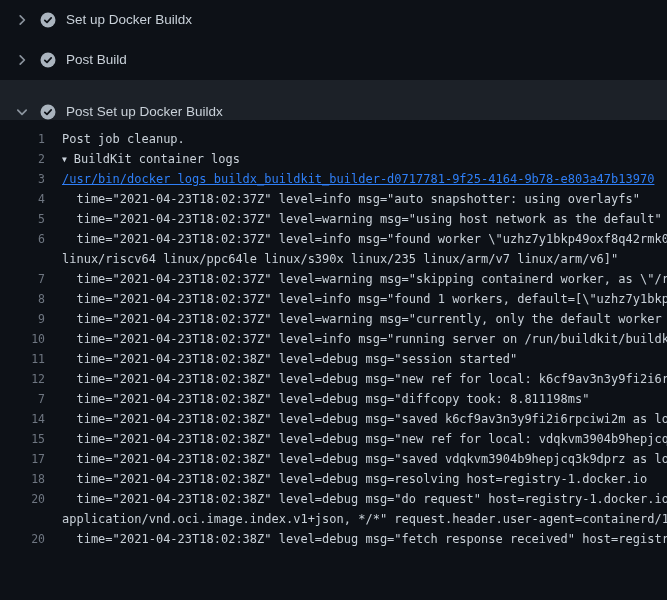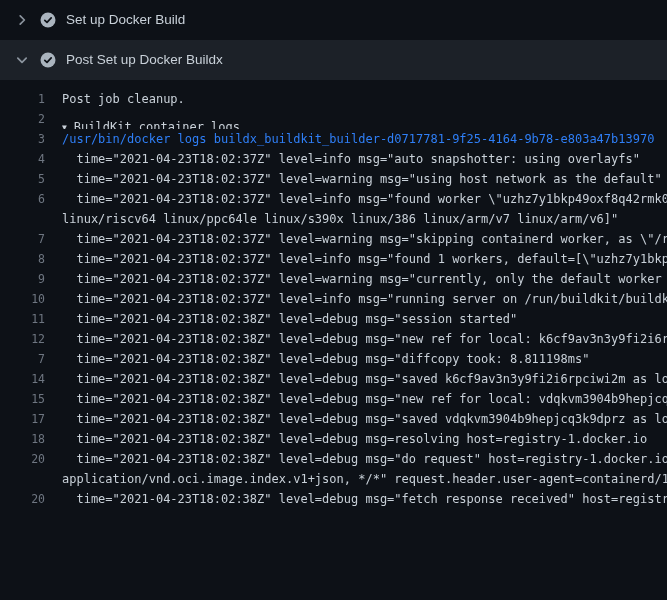--- a/index.html
+++ b/index.html
@@ -17,21 +17,21 @@
   body{
     width:667px;height:600px;overflow:hidden;
     background:var(--bg);
     font-family:"Liberation Sans", sans-serif;
   }
   .step-list{width:100%;}
   .step-header{
     height:40px;display:flex;align-items:center;
     padding:0 16px 0 14px;cursor:pointer;
   }
-  .step-header.expanded{background:var(--header-active-bg);}
+  .step-header.expanded{background:var(--header-active-bg);align-items:flex-end;}
   .chev{width:16px;height:16px;margin-right:10px;display:flex;align-items:center;justify-content:center;flex:none;}
   .chev svg{display:block;}
   .step-header.expanded .chev svg{transform:rotate(90deg);}
   .check{width:16px;height:16px;margin-right:10px;display:flex;align-items:center;justify-content:center;flex:none;}
   .step-label{
     color:var(--header-text);
     font-size:13.5px;line-height:16px;
     white-space:nowrap;
   }
   .log-area{
@@ -41,22 +41,22 @@
   }
   .log-line{display:flex;height:20px;line-height:20px;align-items:stretch;}
   .ln{
     flex:none;width:62px;padding-right:17px;text-align:right;
     color:var(--line-num);font-size:11.5px;cursor:pointer;
   }
   .lt{
     flex:1 1 auto;white-space:pre;overflow:hidden;
     color:var(--log-text);
   }
-  .lt.cmd{color:var(--command-blue);}
-  .lt.group{color:var(--log-text);margin-top:8px;}
+  .lt.cmd{color:var(--command-blue);text-decoration:underline;}
+  .lt.group{color:var(--log-text);}
   .tgl{
     display:inline-block;font-size:8px;margin-right:7px;
     transform:translateY(-1px);color:var(--log-text);cursor:pointer;
   }
 </style>
 </head>
 <body>
 
 <div class="page">
   <div class="step-list">
@@ -65,24 +65,38 @@
       <svg width="16" height="16" viewBox="0 0 16 16">
         <path d="M6.2 3.8 L10.4 8 L6.2 12.2" fill="none" stroke="#8b949e" stroke-width="1.7" stroke-linecap="round" stroke-linejoin="round"></path>
       </svg>
     </span>
     <span class="check">
       <svg width="16" height="16" viewBox="0 0 16 16">
         <circle cx="8" cy="8" r="7.5" fill="#aab4be"></circle>
         <path d="M4.8 8.3 L7 10.4 L11.2 5.9" fill="none" stroke="#0d1117" stroke-width="1.7" stroke-linecap="round" stroke-linejoin="round"></path>
       </svg>
     </span>
-    <span class="step-label">Set up Docker Build</span>
-  </div>
-
-
+    <span class="step-label">Set up Docker Buildx</span>
+  </div>
+
+
+  <div class="step-header">
+    <span class="chev">
+      <svg width="16" height="16" viewBox="0 0 16 16">
+        <path d="M6.2 3.8 L10.4 8 L6.2 12.2" fill="none" stroke="#8b949e" stroke-width="1.7" stroke-linecap="round" stroke-linejoin="round"></path>
+      </svg>
+    </span>
+    <span class="check">
+      <svg width="16" height="16" viewBox="0 0 16 16">
+        <circle cx="8" cy="8" r="7.5" fill="#aab4be"></circle>
+        <path d="M4.8 8.3 L7 10.4 L11.2 5.9" fill="none" stroke="#0d1117" stroke-width="1.7" stroke-linecap="round" stroke-linejoin="round"></path>
+      </svg>
+    </span>
+    <span class="step-label">Post Build</span>
+  </div>
 
   <div class="step-header expanded">
     <span class="chev">
       <svg width="16" height="16" viewBox="0 0 16 16">
         <path d="M6.2 3.8 L10.4 8 L6.2 12.2" fill="none" stroke="#8b949e" stroke-width="1.7" stroke-linecap="round" stroke-linejoin="round"></path>
       </svg>
     </span>
     <span class="check">
       <svg width="16" height="16" viewBox="0 0 16 16">
         <circle cx="8" cy="8" r="7.5" fill="#aab4be"></circle>
@@ -118,21 +132,21 @@
     <span class="lt">  time="2021-04-23T18:02:37Z" level=warning msg="using host network as the default"</span>
   </div>
 
   <div class="log-line">
     <span class="ln">6</span>
     <span class="lt">  time="2021-04-23T18:02:37Z" level=info msg="found worker \"uzhz7y1bkp49oxf8q42rmk0xjb\", platforms=[linux/amd64 linux/amd64/v2 linux/arm64</span>
   </div>
 
   <div class="log-line">
     <span class="ln"></span>
-    <span class="lt">linux/riscv64 linux/ppc64le linux/s390x linux/386 linux/arm/v7 linux/arm/v6]"</span>
+    <span class="lt">linux/riscv64 linux/ppc64le linux/s390x linux/235 linux/arm/v7 linux/arm/v6]"</span>
   </div>
 
   <div class="log-line">
     <span class="ln">7</span>
     <span class="lt">  time="2021-04-23T18:02:37Z" level=warning msg="skipping containerd worker, as \"/run/containerd/containerd.sock\" does not exist"</span>
   </div>
 
   <div class="log-line">
     <span class="ln">8</span>
     <span class="lt">  time="2021-04-23T18:02:37Z" level=info msg="found 1 workers, default=[\"uzhz7y1bkp49oxf8q42rmk0xjb\"]"</span>

